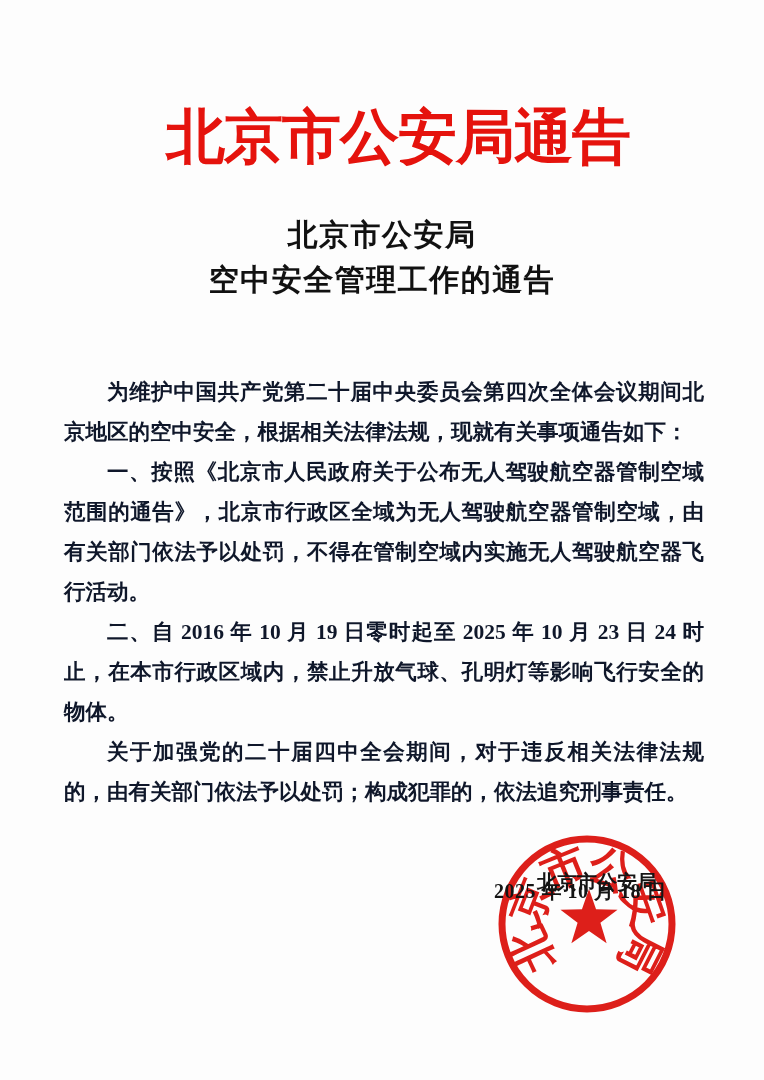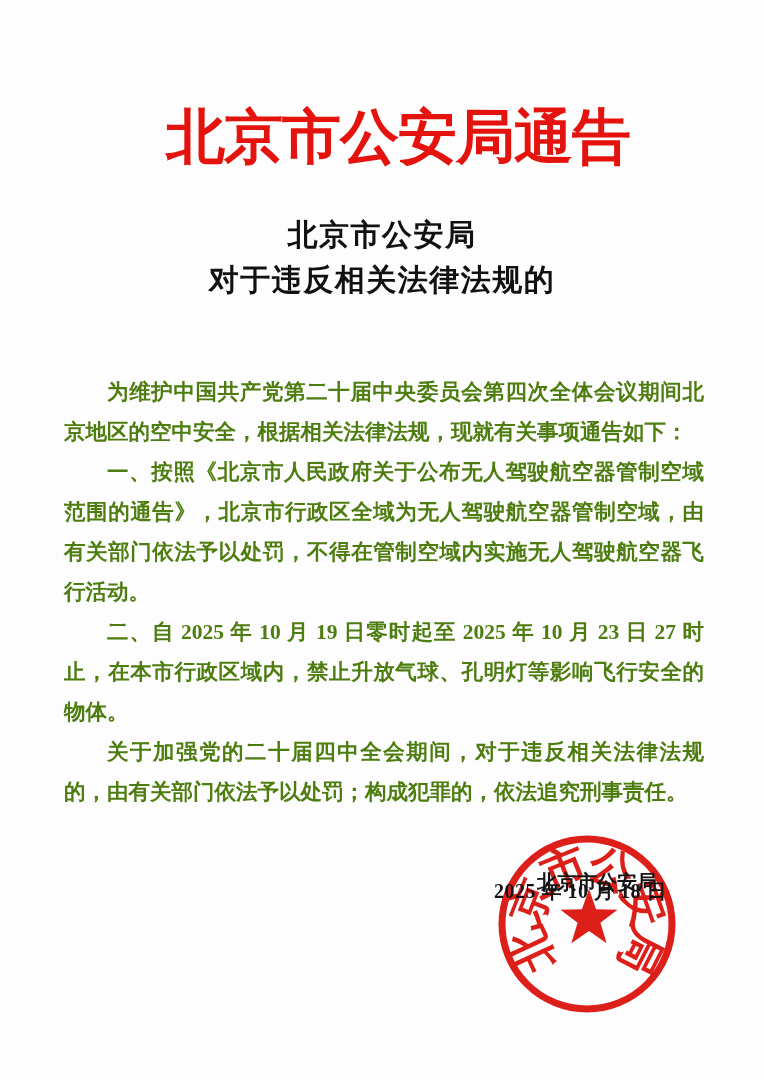--- a/index.html
+++ b/index.html
@@ -46,21 +46,21 @@
   .body-text {
     position: absolute;
     top: 372px;
     left: 64px;
     width: 640px;
     font-size: 21.5px;
     line-height: 40px;
     font-weight: 700;
     text-align: justify;
     text-justify: inter-ideograph;
-    color: #4d7c0f;
+    color: #0f172a;
   }
   .body-text p {
     margin: 0;
     text-indent: 2em;
   }
   .seal {
     position: absolute;
     left: 496px;
     top: 833px;
     width: 182px;
@@ -86,27 +86,27 @@
 </style>
 </head>
 <body>
 
 <div class="page">
 
   <h1 class="main-title">北京市公安局通告</h1>
 
   <div class="subtitle">
     <div>北京市公安局</div>
-    <div>对于违反相关法律法规的</div>
+    <div>空中安全管理工作的通告</div>
   </div>
 
   <div class="body-text">
     <p>为维护中国共产党第二十届中央委员会第四次全体会议期间北京地区的空中安全，根据相关法律法规，现就有关事项通告如下：</p>
     <p>一、按照《北京市人民政府关于公布无人驾驶航空器管制空域范围的通告》，北京市行政区全域为无人驾驶航空器管制空域，由有关部门依法予以处罚，不得在管制空域内实施无人驾驶航空器飞行活动。</p>
-    <p>二、自 2025 年 10 月 19 日零时起至 2025 年 10 月 23 日 27 时止，在本市行政区域内，禁止升放气球、孔明灯等影响飞行安全的物体。</p>
+    <p>二、自 2016 年 10 月 19 日零时起至 2025 年 10 月 23 日 24 时止，在本市行政区域内，禁止升放气球、孔明灯等影响飞行安全的物体。</p>
     <p>关于加强党的二十届四中全会期间，对于违反相关法律法规的，由有关部门依法予以处罚；构成犯罪的，依法追究刑事责任。</p>
   </div>
 
   <svg class="seal" viewBox="0 0 182 182" aria-hidden="true">
     <circle cx="91" cy="91" r="85" fill="none" stroke="#dd1f1a" stroke-width="7"></circle>
     <polygon fill="#dd1f1a" points="93,56 85.95,76.29 64.47,76.73 81.59,89.71 75.37,110.27 93,98 110.63,110.27 104.41,89.71 121.53,76.73 100.05,76.29"></polygon>
     <text class="seal-char" text-anchor="middle" dominant-baseline="central" transform="translate(36.6 116.4) rotate(-115)">北</text>
     <text class="seal-char" text-anchor="middle" dominant-baseline="central" transform="translate(35.1 69.1) rotate(-68.6)">京</text>
     <text class="seal-char" text-anchor="middle" dominant-baseline="central" transform="translate(68.3 35.4) rotate(-22.2)">市</text>
     <text class="seal-char" text-anchor="middle" dominant-baseline="central" transform="translate(115.6 36.3) rotate(24.2)">公</text>

